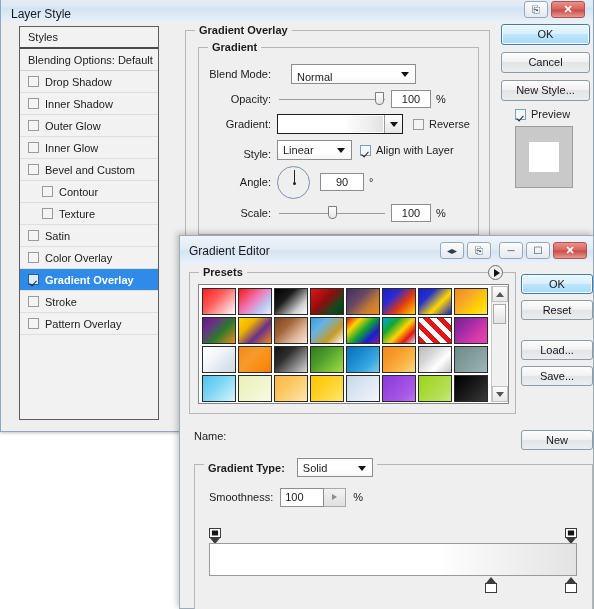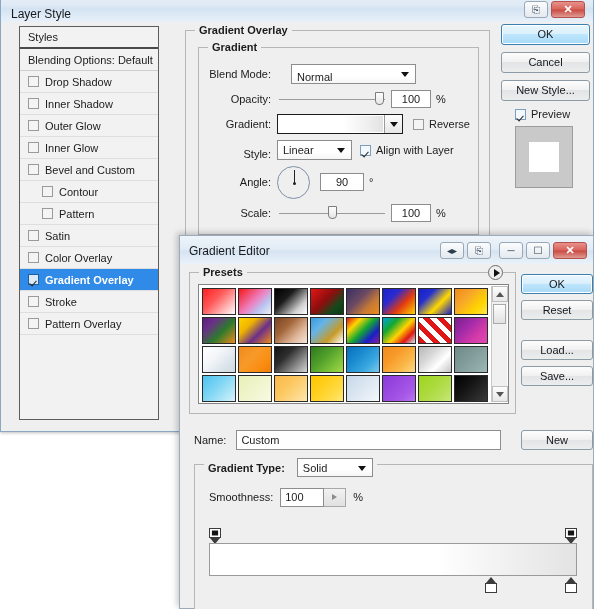--- a/index.html
+++ b/index.html
@@ -268,21 +268,21 @@
         <div class="sl-item">
           <span class="chk"></span>
           <span class="lbl">Bevel and Custom</span>
         </div>
         <div class="sl-item indent">
           <span class="chk"></span>
           <span class="lbl">Contour</span>
         </div>
         <div class="sl-item indent">
           <span class="chk"></span>
-          <span class="lbl">Pattern</span>
+          <span class="lbl">Texture</span>
         </div>
         <div class="sl-item">
           <span class="chk"></span>
           <span class="lbl">Satin</span>
         </div>
         <div class="sl-item">
           <span class="chk"></span>
           <span class="lbl">Color Overlay</span>
         </div>
         <div class="sl-item sel">
@@ -475,23 +475,20 @@
       <div id="ge-side">
         <div class="winbtn default">OK</div>
         <div class="winbtn">Reset</div>
         <div style="height:14px;"></div>
         <div class="winbtn">Load...</div>
         <div class="winbtn">Save...</div>
       </div>
 
       <div id="name-row">
         <span class="lbl">Name:</span>
-        <span class="field" id="name-field">
-          <span>Custom</span>
-        </span>
       </div>
       <div class="winbtn" id="new-btn">New</div>
 
       <div class="group" id="grp-type">
         <div class="legend" style="left:9px; padding:0 4px; display:flex; align-items:center; gap:12px; font-weight:bold;">
           <span>Gradient Type:</span>
           <span class="combo" style="width:76px; height:19px; font-weight:normal;">
             <span>Solid</span>
             <span class="arrow"></span>
           </span>

